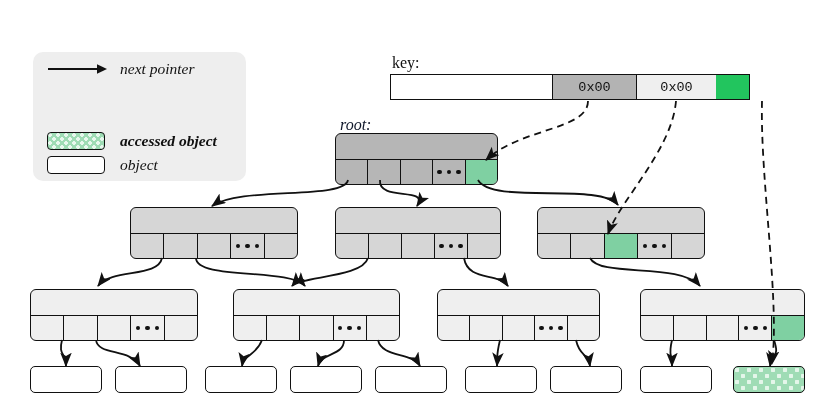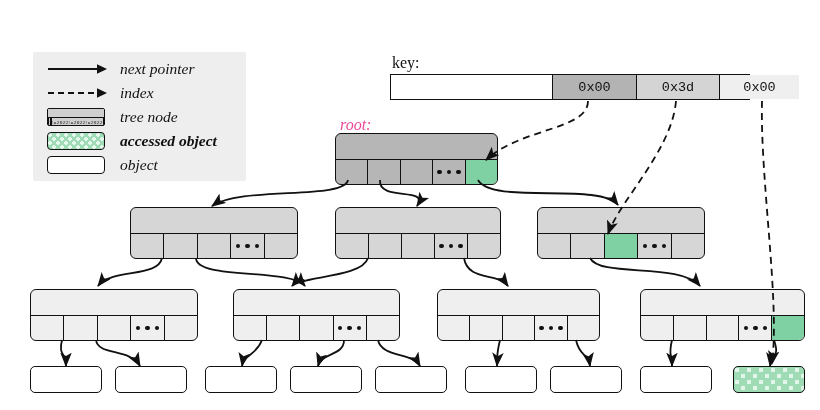--- a/index.html
+++ b/index.html
@@ -10,21 +10,21 @@
     overflow:hidden;
     position:relative;
   }
   #stage{position:absolute;left:0;top:0;width:820px;height:410px;}
   svg.layer{position:absolute;left:0;top:0;width:820px;height:410px;overflow:visible;}
   #edges{z-index:5;pointer-events:none;}
 
   
   #legend{
     position:absolute;left:33px;top:52px;width:213px;height:129px;
-    background:#eeeeee;border-radius:2px;z-index:2;
+    background:#eeeeee;border-radius:10px;z-index:2;
   }
   .legend-row{
     position:absolute;left:12px;height:22px;display:flex;align-items:center;
   }
   .legend-label{
     font-style:italic;font-size:15.5px;color:#111;white-space:nowrap;
     margin-left:10px;line-height:1;
   }
   .legend-art{width:65px;height:20px;position:relative;flex:0 0 65px;}
 
@@ -84,21 +84,21 @@
     flex:1;border-right:1.3px solid #111;box-sizing:border-box;
     display:flex;align-items:center;justify-content:center;
   }
   .node .cell:last-child{border-right:none;}
   .dots{
     display:flex;gap:5px;align-items:center;
   }
   .dots span{width:4.5px;height:4.5px;border-radius:50%;background:#111;display:block;}
 
   #root-label{
-    position:absolute;left:340px;top:116px;font-style:italic;font-size:16px;color:#ec4899;z-index:3;
+    position:absolute;left:340px;top:116px;font-style:italic;font-size:16px;color:#0f172a;z-index:3;
   }
 
   
   .obj{
     position:absolute;box-sizing:border-box;
     border:1.9px solid #111;border-radius:5px;background:#ffffff;z-index:3;
   }
   .obj.accessed{
     background-color:#9fdcb5;
     background-image:
@@ -117,68 +117,41 @@
     <div class="legend-row" style="top:6px;">
       <div class="legend-art">
         <svg width="65" height="20" viewBox="0 0 65 20">
           <line x1="3" y1="10" x2="52" y2="10" stroke="#111" stroke-width="1.8"></line>
           <polygon points="52,5.2 62,10 52,14.8" fill="#111"></polygon>
         </svg>
       </div>
       <div class="legend-label">next pointer</div>
     </div>
 
-    <div class="legend-row" style="top:30px;">
-      <div class="legend-art">
-        <svg width="65" height="20" viewBox="0 0 65 20">
-          <line x1="3" y1="10" x2="52" y2="10" stroke="#111" stroke-width="1.8" stroke-dasharray="6,4"></line>
-          <polygon points="52,5.2 62,10 52,14.8" fill="#111"></polygon>
-        </svg>
-      </div>
-      <div class="legend-label">index</div>
-    </div>
-
-    <div class="legend-row" style="top:54px;">
-      <div class="legend-art">
-        <div class="sw-treenode">
-          <div class="tn-top"></div>
-          <div class="tn-cells" style="height:8px;">
-            <i></i>
-              <i></i>
-              <i></i>
-            <i style="display:flex;align-items:center;justify-content:center;">
-              <span style="font-size:5px;letter-spacing:0.5px;line-height:1;">\u2022\u2022\u2022</span>
-            </i>
-            <i></i>
-          </div>
-        </div>
-      </div>
-      <div class="legend-label">tree node</div>
-    </div>
+
 
     <div class="legend-row" style="top:78px;font-weight:bold;">
       <div class="legend-art">
         <div class="sw-acc"></div>
       </div>
       <div class="legend-label">accessed object</div>
     </div>
 
     <div class="legend-row" style="top:102px;font-family:Liberation Serif, serif;">
       <div class="legend-art">
         <div class="sw-obj"></div>
       </div>
       <div class="legend-label">object</div>
     </div>
   </div>
 
   <div id="key-label">key:</div>
   <div id="keybar">
       <div class="kcell" style="flex: 0 0 162px; background: rgb(255, 255, 255);"></div>
       <div class="kcell" style="flex: 0 0 84px; background: rgb(179, 179, 179);">0x00</div>
-      <div class="kcell" style="flex: 0 0 83px; background: rgb(212, 212, 212);">0x3d</div>
       <div class="kcell" style="flex: 0 0 79px; background: rgb(239, 239, 239);">0x00</div>
     </div>
 
   <div id="root-label">root:</div>
 
   <div id="nodes-host">
       <div class="node" style="left: 335px; top: 133px; width: 163px; height: 52px; background: rgb(182, 182, 182);">
         <div class="ntop"></div>
         <div class="nrow">
           <div class="cell"></div>

